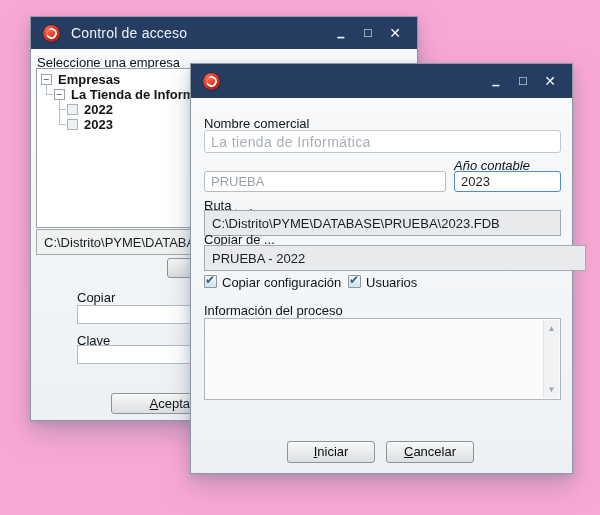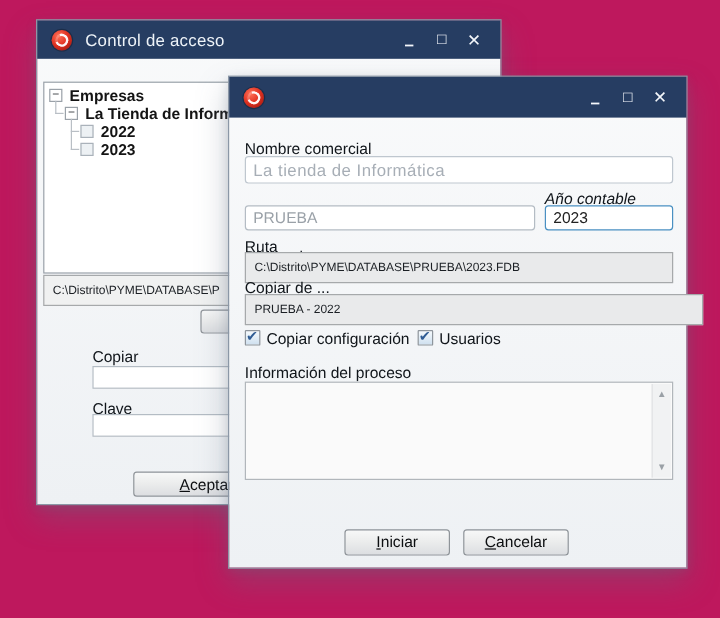--- a/index.html
+++ b/index.html
@@ -1,18 +1,18 @@
 <!DOCTYPE html>
 <html><head>
 <meta charset="utf-8">
 <style>
   html,body{margin:0;padding:0;background:#ffffff;}
   *{box-sizing:border-box;}
   body{font-family:"Liberation Sans", sans-serif;}
-  #canvas{position:relative;width:600px;height:515px;background:#be185d;overflow:hidden;}
+  #canvas{position:relative;width:600px;height:515px;background:#f9a8d4;overflow:hidden;}
 
   .window{position:absolute;border:1px solid #8b97a6;background:linear-gradient(180deg,#f9fafb 0%,#eef1f4 100%);
     box-shadow:0 12px 24px rgba(96,108,128,.35), 0 3px 8px rgba(96,108,128,.22);}
   .titlebar{position:absolute;left:0;top:0;right:0;background:#263d62;display:flex;align-items:center;
     padding:0 12px;color:#eef3f8;}
   .titlebar .title{font-size:14px;letter-spacing:.2px;white-space:nowrap;}
   .app-icon{width:17px;height:17px;border-radius:50%;flex:0 0 17px;margin-right:11px;position:relative;
     background:radial-gradient(circle at 35% 30%, #ff7158 0%, #e23423 45%, #9c140c 95%);
     box-shadow:0 0 0 1px rgba(0,0,0,.25);}
   .app-icon::after{content:"";position:absolute;inset:3px;border-radius:50%;
@@ -26,21 +26,21 @@
   .label{position:absolute;font-size:13px;color:#10151a;white-space:nowrap;}
 
   .input{position:absolute;background:#fff;border:1px solid #b4bcc4;font-size:13px;padding:1px 6px;
     font-family:"Liberation Sans", sans-serif;color:#222;outline:none;}
   .input.rounded{border-radius:3px;}
   .input.ghost{color:#a7aeb6;font-size:14px;letter-spacing:.4px;border-color:#bfc7cf;}
   .input.grayval{color:#9aa1a8;}
   .input.focused{border-color:#4a90c2;}
 
   .grayfield{position:absolute;background:#e9eaeb;border:1px solid #a6a9ab;color:#1b1f24;
-    display:flex;align-items:center;padding:12px 7px;font-size:10px;white-space:nowrap;overflow:hidden;}
+    display:flex;align-items:center;padding:12px 7px;font-size:13px;white-space:nowrap;overflow:hidden;}
 
   .btn{position:absolute;display:block;text-align:center;font-size:13px;color:#0c0e10;
     background:linear-gradient(180deg,#f7f8f8 0%,#eceded 45%,#dcdee1 100%);
     border:1px solid #8f9499;border-radius:3px;cursor:default;}
   .btn.mn::first-letter{text-decoration:underline;}
 
   .cb{position:absolute;width:13px;height:13px;border:1px solid #8e959c;border-radius:1px;
     background:linear-gradient(180deg,#f5fafd 0%,#cfe0ef 100%);}
   .cb .mark{position:absolute;left:0px;top:-3px;font-size:12px;color:#2f5c94;}
 
@@ -67,20 +67,21 @@
     <div class="titlebar" style="height:32px;">
       <span class="app-icon"></span>
       <span class="title">Control de acceso</span>
       <span class="win-controls">
         <span class="win-btn min">–</span>
         <span class="win-btn max">□</span>
         <span class="win-btn cls">✕</span>
       </span>
     </div>
 
+    <span class="label" style="left:6px;top:38px;">Seleccione una empresa</span>
 
     <div class="treebox" style="left:5px;top:51px;width:376px;height:160px;">
 
       <span class="expander" style="left:4px;top:5px;">−</span>
       <span class="trow-label" style="left:21px;top:3px;">Empresas</span>
 
       <span class="conn" style="left:9px;top:15px;width:7px;height:11px;"></span>
 
       <span class="expander" style="left:17px;top:20px;">−</span>
       <span class="trow-label" style="left:34px;top:18px;">La Tienda de Informa</span>

